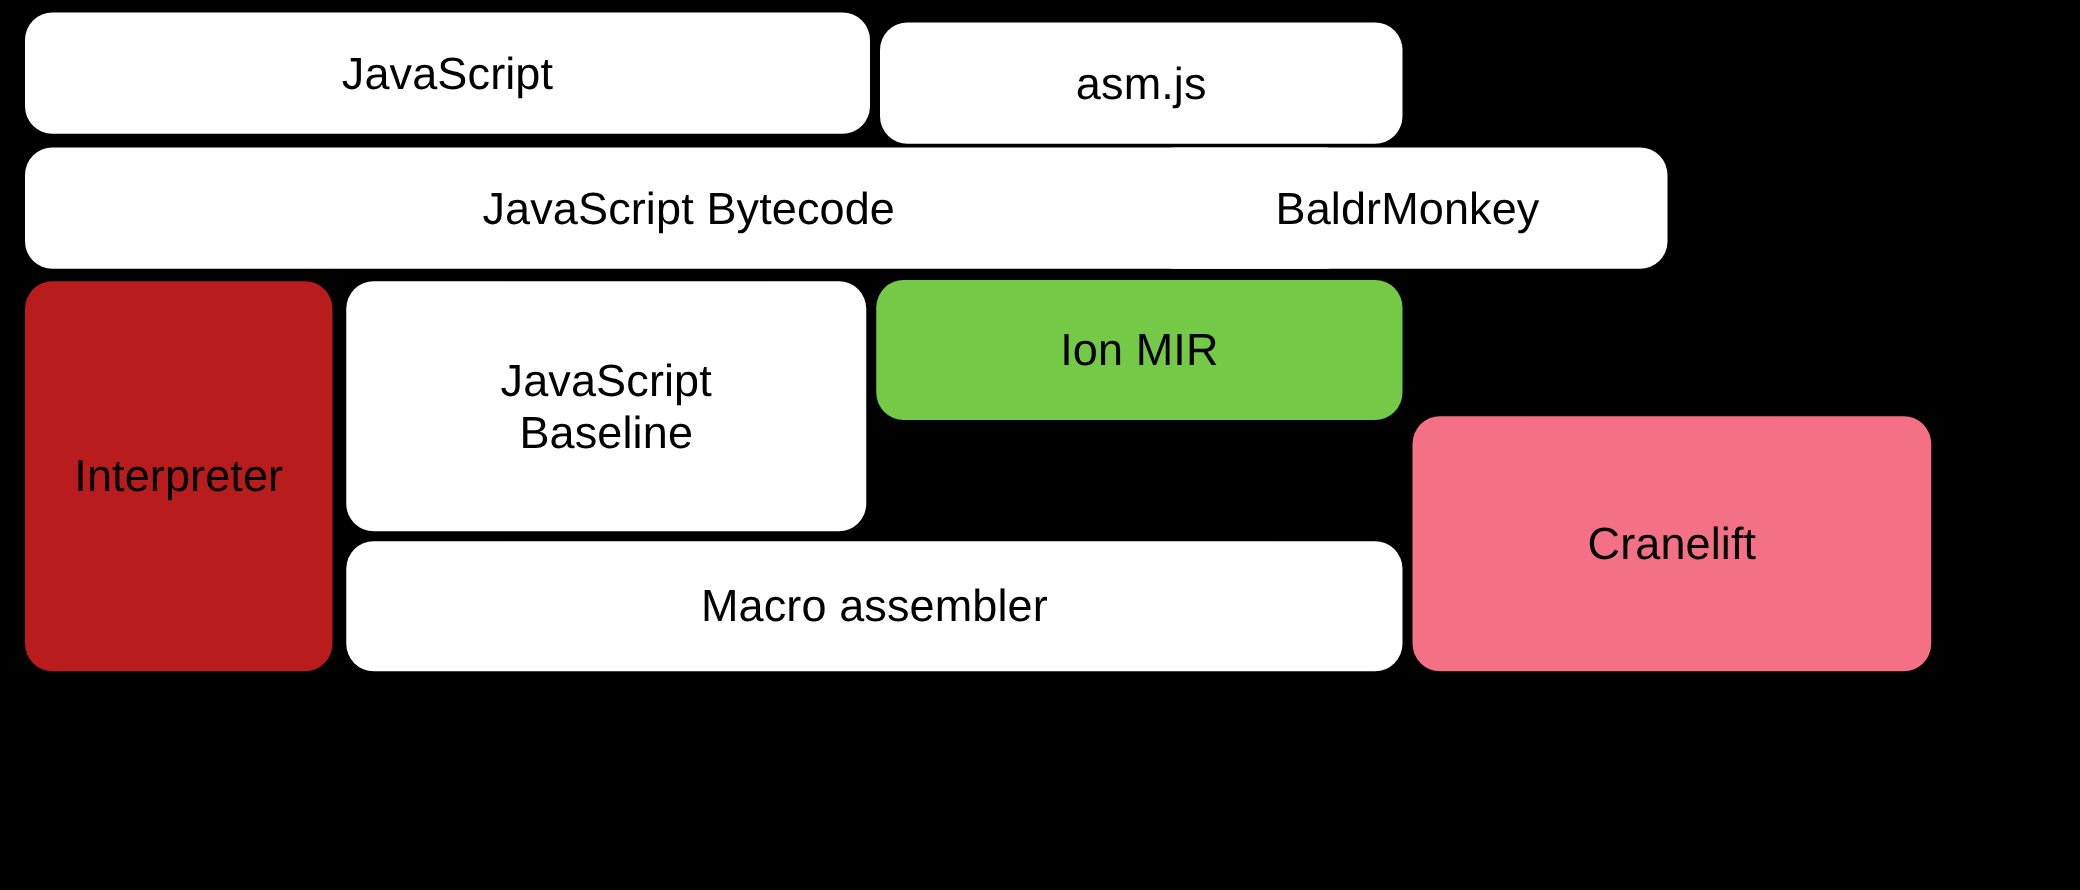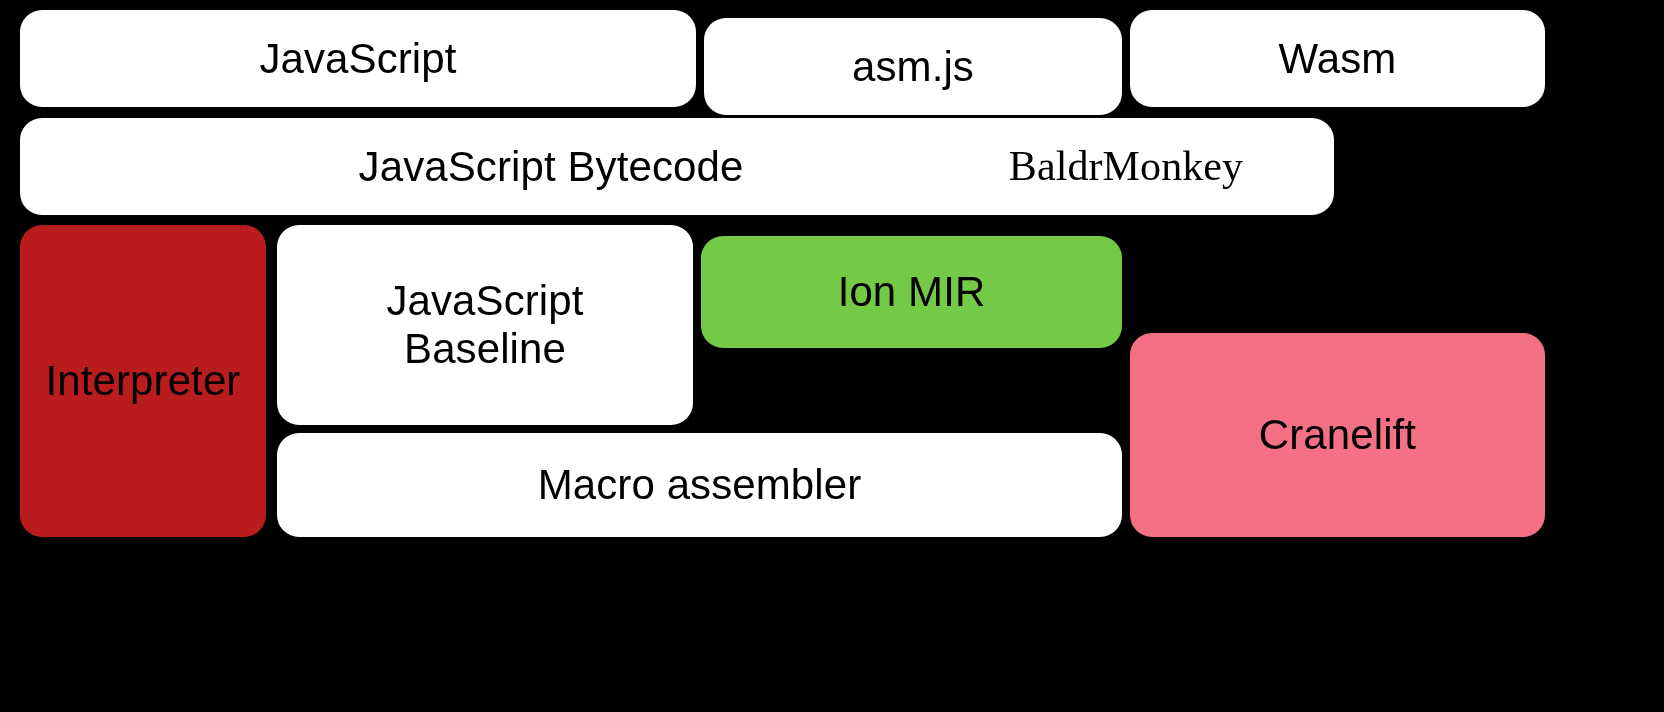--- a/index.html
+++ b/index.html
@@ -22,62 +22,61 @@
   }
   .box {
     position: absolute;
     box-sizing: border-box;
     border-radius: 22px;
     display: flex;
     align-items: center;
     justify-content: center;
     text-align: center;
     color: #000000;
-    font-size: 42px;
+    font-size: 36px;
     line-height: 1.14;
     font-weight: 400;
     letter-spacing: 0.1px;
     white-space: pre-line;
     user-select: none;
   }
   .box.white  { background: #ffffff; }
   .box.grey   { background: #b91c1c; }
   .box.green  { background: #74c947; }
   .box.pink   { background: #f47185; }
 
   
   #b-javascript      { left: 20px;   top: 10px;  width: 676px;  height: 97px; }
   #b-asmjs           { left: 704px;  top: 18px;  width: 418px;  height: 97px; }
   #b-wasm            { left: 1130px; top: 10px;  width: 415px;  height: 97px; }
 
   
   #b-js-bytecode     { left: 20px;   top: 118px; width: 1062px;  height: 97px; }
-  #b-baldrmonkey     { left: 918px;  top: 118px; width: 416px;  height: 97px; font-family: Liberation Serif, serif; }
+  #b-baldrmonkey     { left: 918px;  top: 118px; width: 416px;  height: 97px; }
 
   
   #b-interpreter     { left: 20px;   top: 225px; width: 246px;  height: 312px; }
   #b-js-baseline     { left: 277px;  top: 225px; width: 416px;  height: 200px; }
-  #b-ion-mir         { left: 701px;  top: 236px; width: 421px;  height: 112px; }
+  #b-ion-mir         { left: 701px;  top: 224px; width: 421px;  height: 112px; }
   #b-ion-lir         { left: 701px;  top: 343px; width: 421px;  height: 82px;  }
   #b-cranelift       { left: 1130px; top: 333px; width: 415px;  height: 204px; }
   #b-macro-assembler { left: 277px;  top: 433px; width: 845px;  height: 104px; }
 
   
   #b-native-code     { left: 277px;  top: 545px; width: 1268px; height: 100px; }
 </style>
 </head>
 <body>
 
 <div id="diagram">
 
   <div class="box white" id="b-javascript">JavaScript</div>
 
   <div class="box white" id="b-asmjs">asm.js</div>
 
-  <div class="box white" id="b-wasm">Wasm</div>
 
   <div class="box white" id="b-js-bytecode">JavaScript Bytecode</div>
 
   <div class="box white" id="b-baldrmonkey">BaldrMonkey</div>
 
   <div class="box grey" id="b-interpreter">Interpreter</div>
 
   <div class="box white" id="b-js-baseline">JavaScript
 Baseline</div>
 

